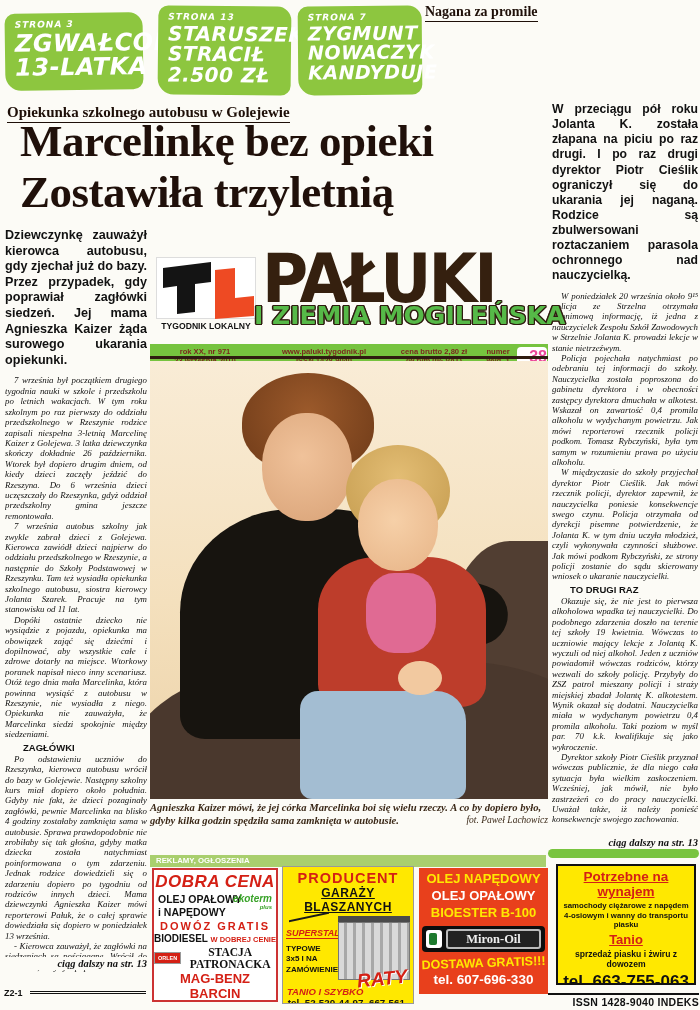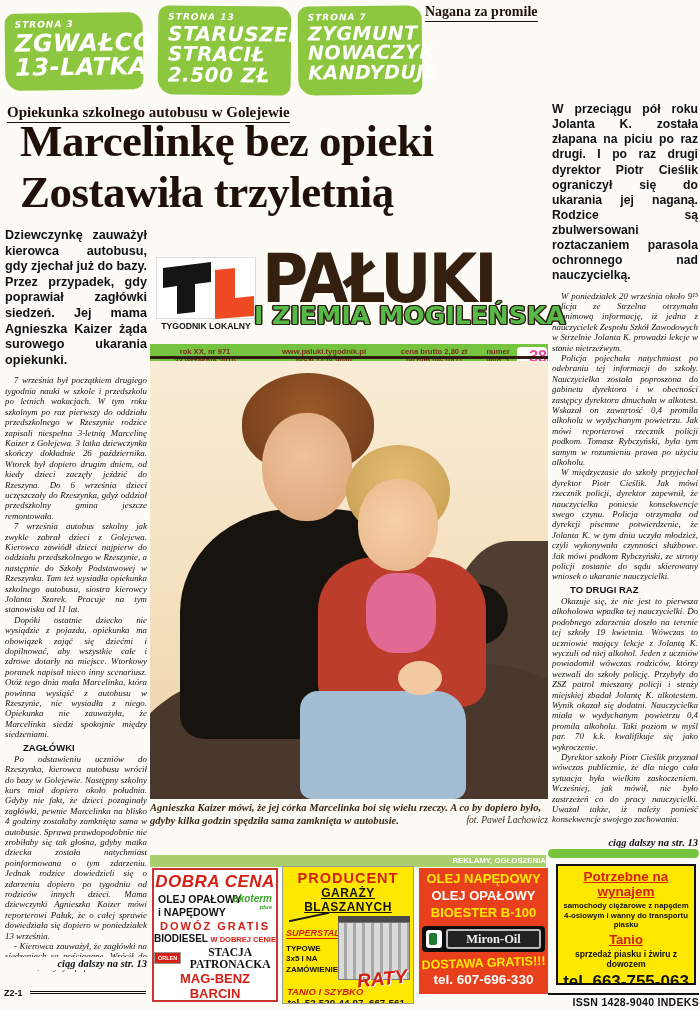--- a/index.html
+++ b/index.html
@@ -88,21 +88,21 @@
 
   
   #caption{position:absolute;left:150px;top:801px;width:398px;font-weight:bold;font-style:italic;
            font-size:10.6px;line-height:1.25;color:#3a2817;text-align:left;}
   #credit{position:absolute;left:448px;top:815px;width:100px;text-align:right;font-style:italic;
           font-weight:normal;font-size:9.5px;color:#3a2817;}
 
   
   #ads-bar{position:absolute;left:150px;top:855px;width:396px;height:12px;background:#a9cf6e;
            color:#fff;font-family:"Liberation Sans",sans-serif;font-weight:bold;font-size:7.8px;
-           line-height:12px;padding-left:6px;text-align:right;}
+           line-height:12px;padding-left:6px;}
   .ad{position:absolute;overflow:hidden;text-align:center;font-family:"Liberation Sans",sans-serif;}
   #ad1{left:152px;top:868px;width:126px;height:134px;background:#fff;border:2px solid #c33;}
   #ad1 .t{color:#d42015;font-weight:900;font-style:italic;font-size:17px;letter-spacing:0.5px;margin-top:2px;}
   #ad1 .r1{font-weight:900;font-size:10.5px;text-align:left;padding-left:4px;line-height:1.15;margin-top:1px;}
   #ad1 .eko{color:#3aa32a;font-style:italic;font-weight:900;font-size:10px;position:absolute;right:4px;top:24px;line-height:1;}
   #ad1 .eko small{display:block;font-size:6px;text-align:right;}
   #ad1 .r2{color:#d42015;font-weight:900;font-size:11px;letter-spacing:2px;margin-top:2px;}
   #ad1 .r3{font-size:10px;font-weight:900;margin-top:1px;}
   #ad1 .r3 span{color:#d42015;font-size:7.5px;font-weight:700;}
   #ad1 .r4{display:flex;align-items:center;justify-content:center;gap:3px;margin-top:2px;}

